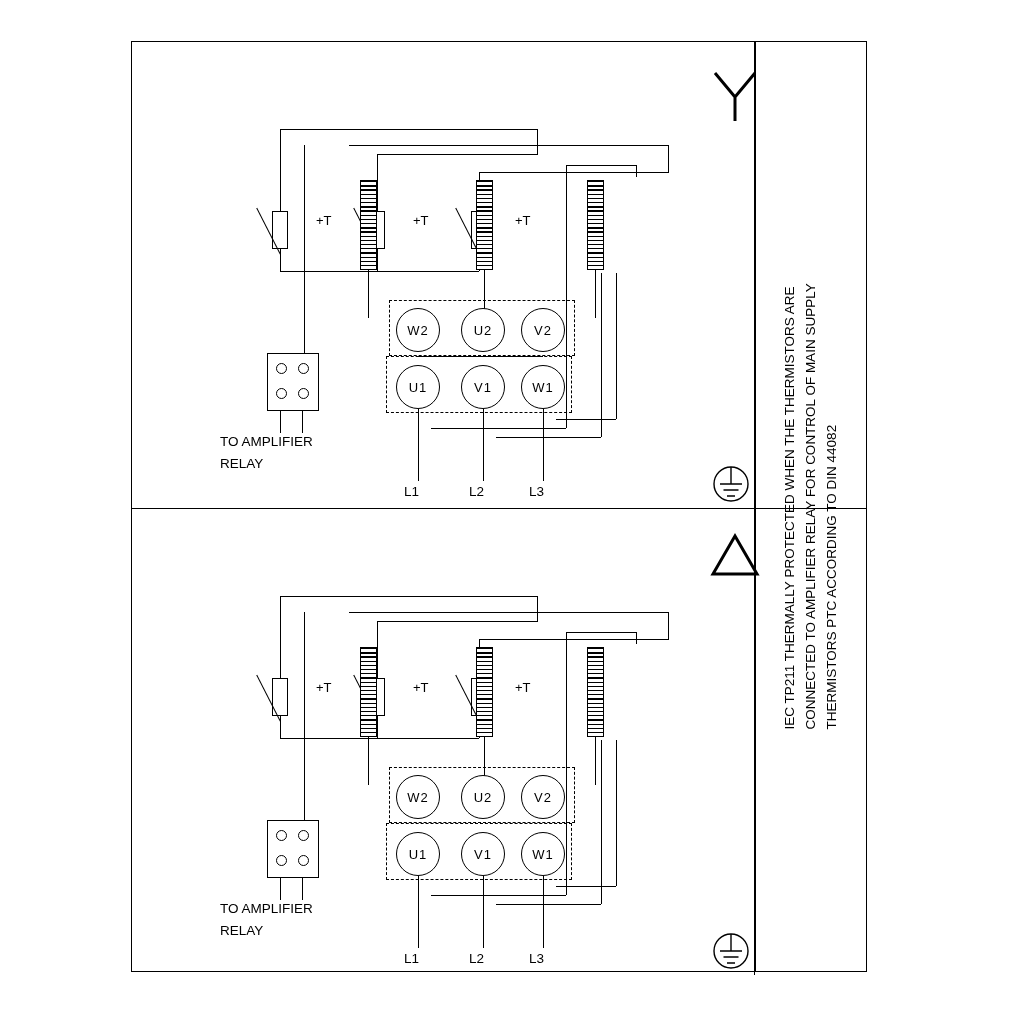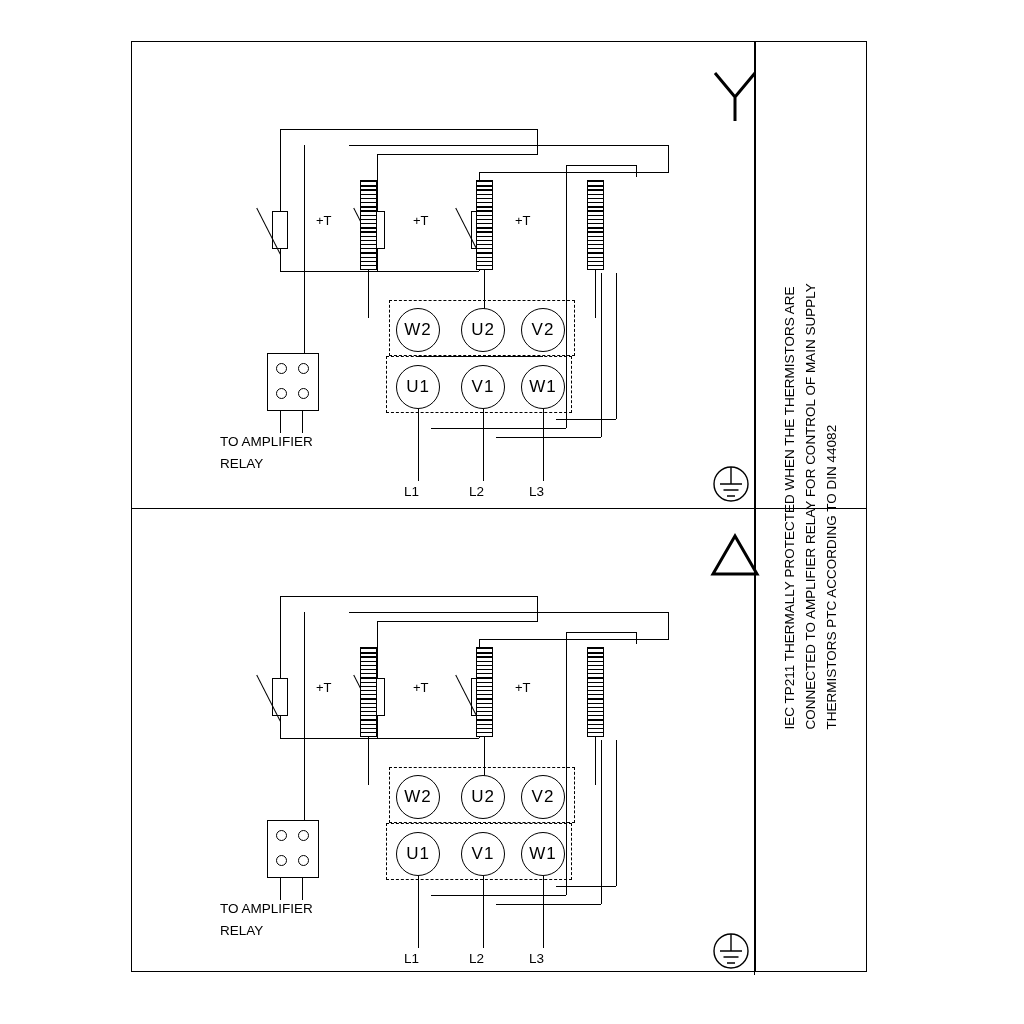--- a/index.html
+++ b/index.html
@@ -83,21 +83,21 @@
   .term {
     position: absolute;
     width: 44px;
     height: 44px;
     border: 1.4px solid #000;
     border-radius: 50%;
     box-sizing: border-box;
     display: flex;
     align-items: center;
     justify-content: center;
-    font-size: 17px;
+    font-size: 13px;
     letter-spacing: 1px;
     background: #fff;
   }
 
   
   .dashbox {
     position: absolute;
     border: 1.3px dashed #000;
     box-sizing: border-box;
   }

